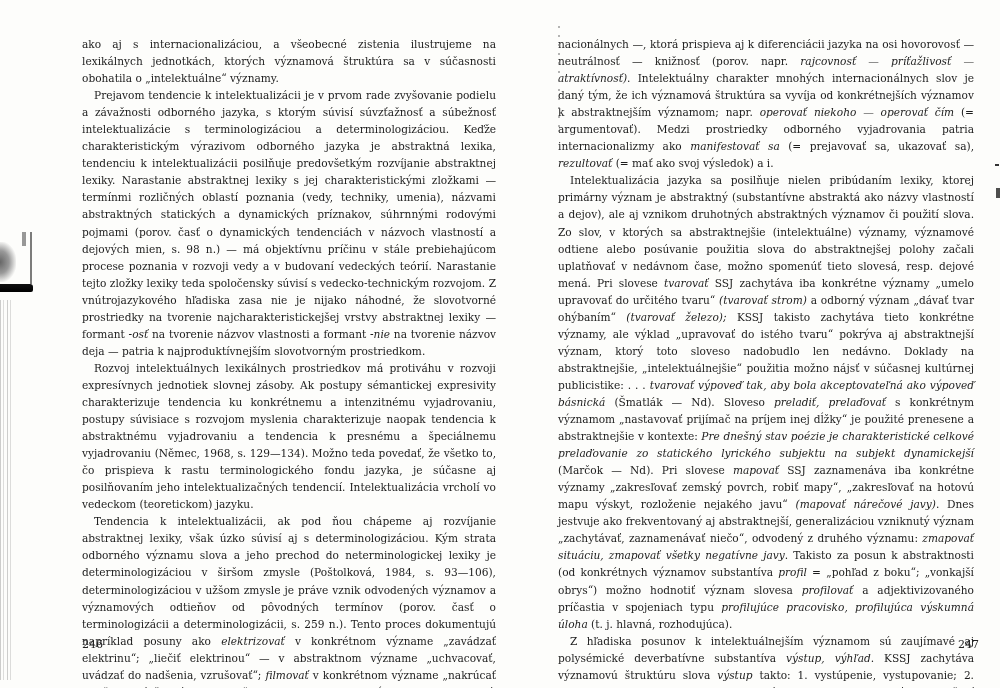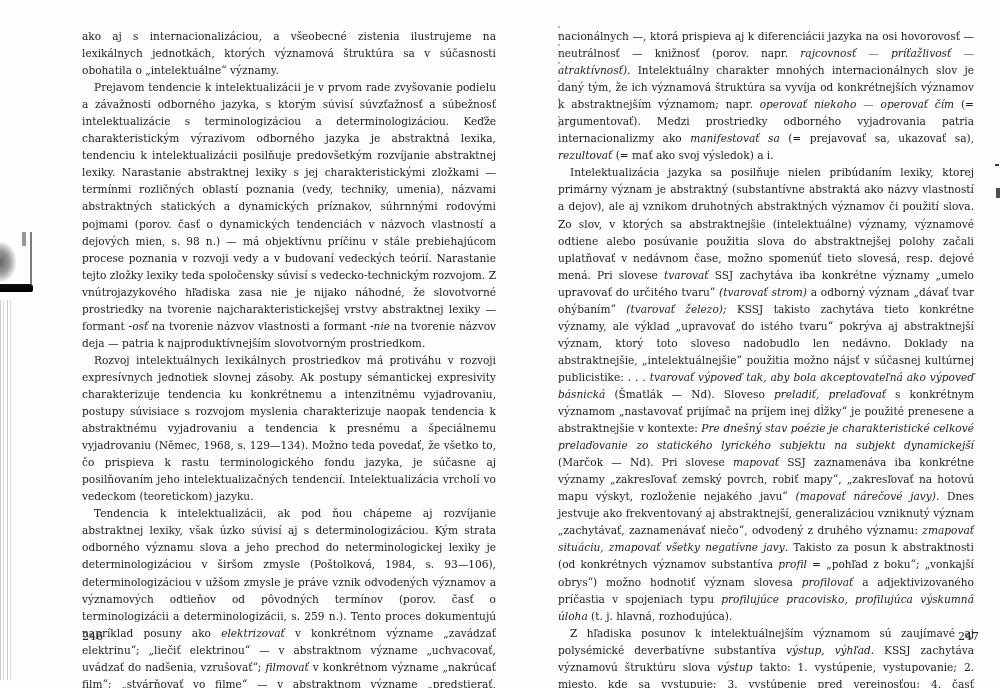--- a/index.html
+++ b/index.html
@@ -3,21 +3,21 @@
 <meta charset="utf-8">
 <style>
   html, body { margin:0; padding:0; }
   body {
     width:1000px; height:688px; overflow:hidden; position:relative;
     background:#fdfdfb;
     font-family:"DejaVu Serif", "Liberation Serif", serif;
     color:#1c1c1c;
   }
   .spread { position:absolute; inset:0; }
-  .page { position:absolute; top:4px; height:600px; }
+  .page { position:absolute; top:12px; height:600px; }
   .page.left { left:0; width:520px; }
   .page.right { left:520px; width:480px; }
   .textblock {
     position:absolute;
     font-size:10.6px;
     line-height:17.05px;
     text-align:justify;
     hyphens:none;
   }
   .page.left .textblock { left:82px; top:24px; width:414px; }

